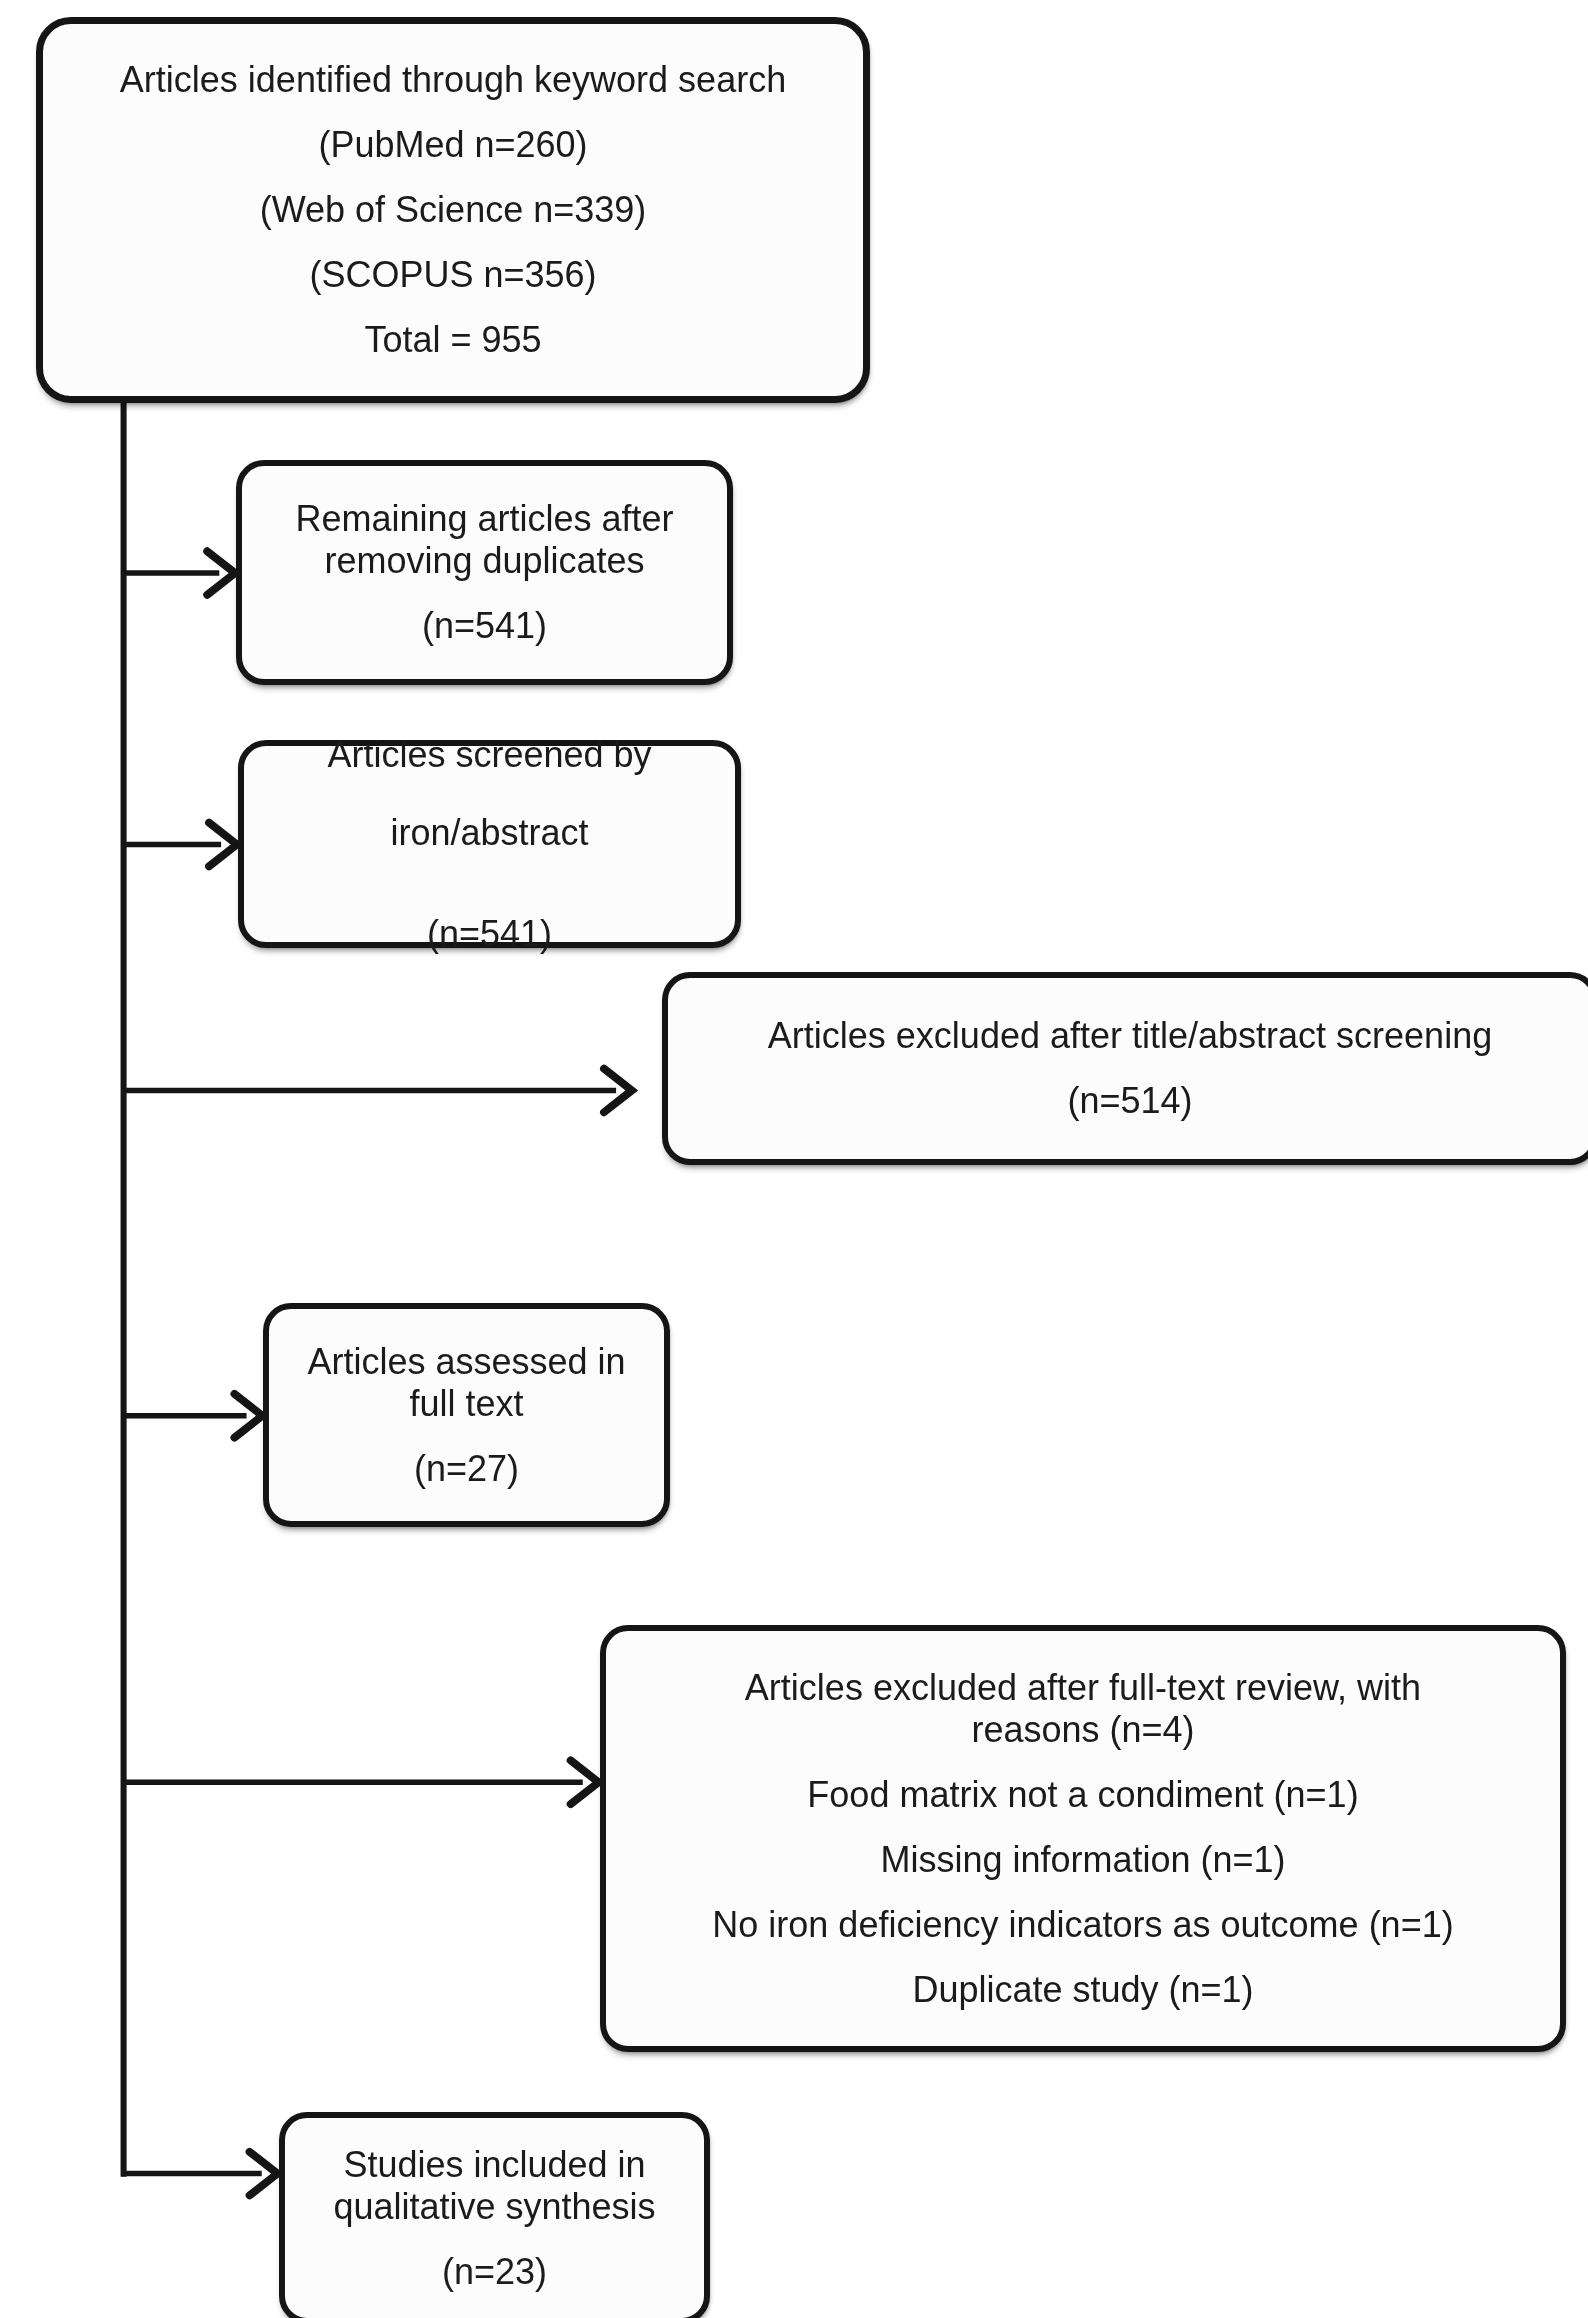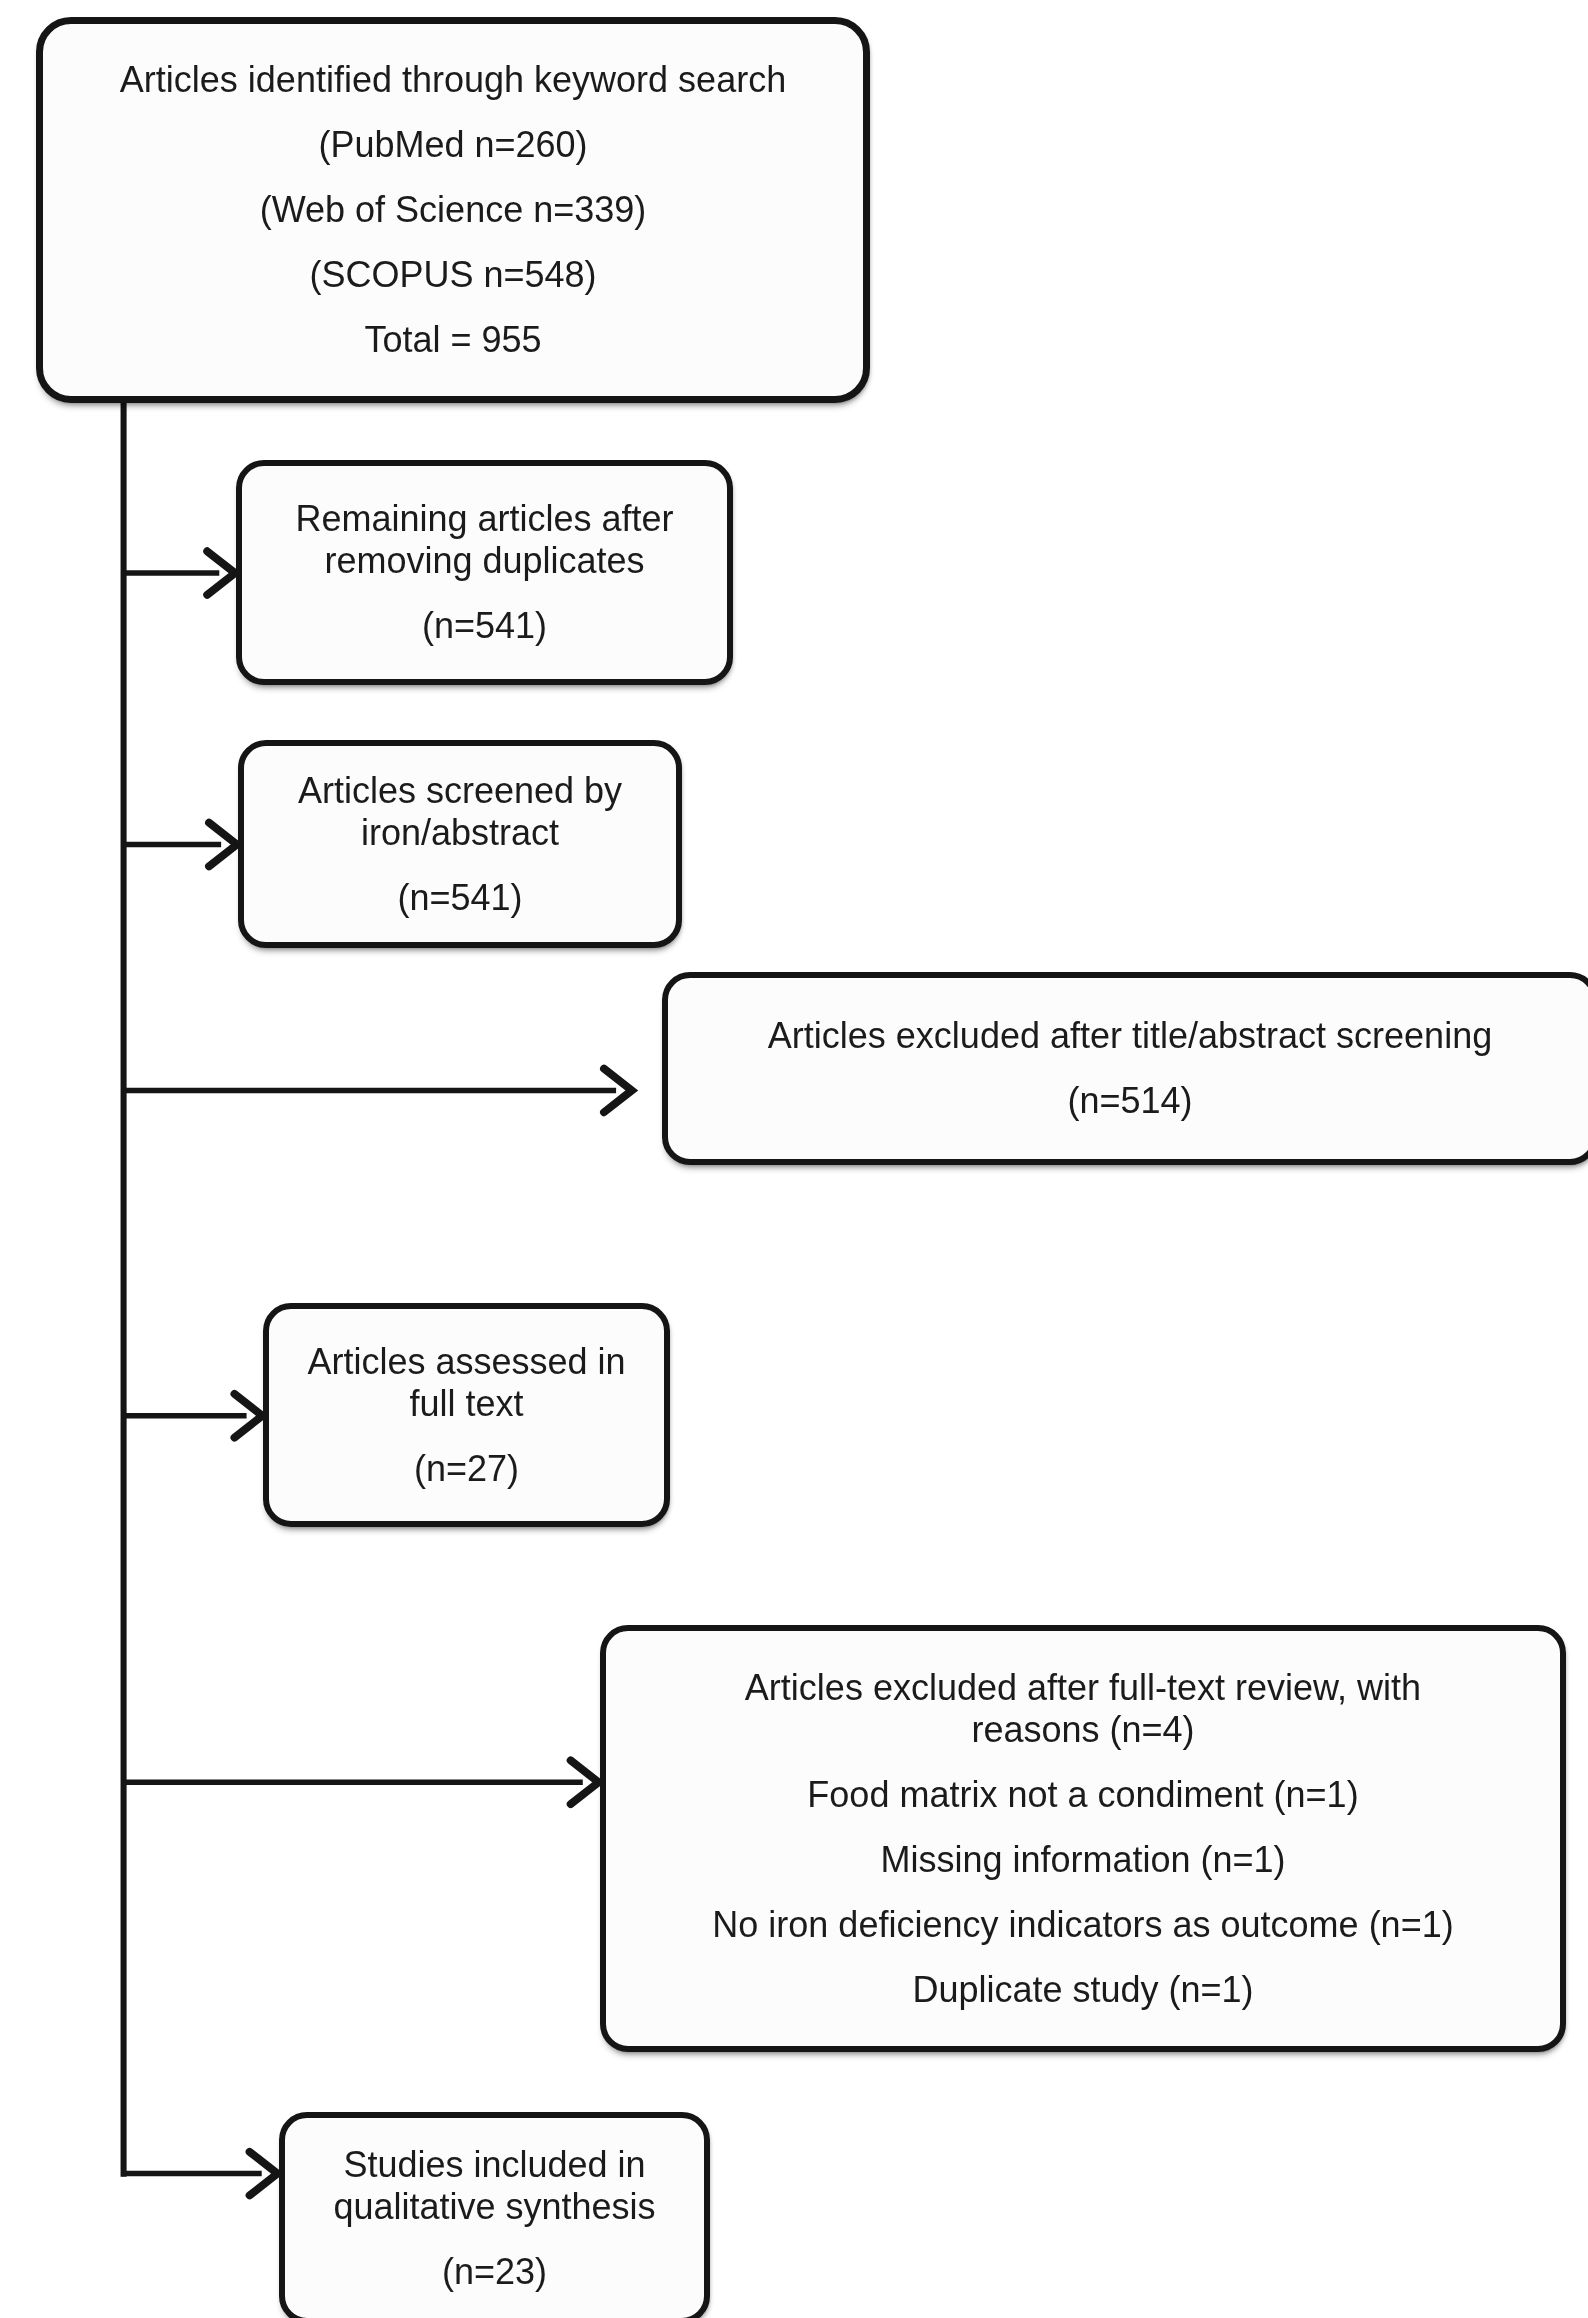--- a/index.html
+++ b/index.html
@@ -40,21 +40,21 @@
   }
   .box .line {
     line-height: 42px;
     white-space: nowrap;
   }
   .box .gap {
     margin-top: 23px;
   }
   #box-identified        { left: 36px;   top: 17px;   width: 834px; height: 386px; border-radius: 35px; border-width: 7.9px; }
   #box-deduplicated      { left: 236px;  top: 460px;  width: 497px;  height: 225px; }
-  #box-screened          { left: 238px;  top: 740px; width: 444px;  height: 208px; }
+  #box-screened          { left: 238px;  top: 740px; width: 503px;  height: 208px; gap: 36px; }
   #box-excluded-screening{ left: 662px; top: 972px; width: 936px; height: 193px; }
   #box-fulltext          { left: 263px;  top: 1303px; width: 407px;  height: 224px; }
   #box-excluded-fulltext { left: 600px;  top: 1625px; width: 966px; height: 427px; }
   #box-included          { left: 279px;  top: 2064px; width: 431px;  height: 212px; margin-top: 48px; }
   .shaft  { stroke: #151515; stroke-width: 9;  }
   .spine  { stroke: #151515; stroke-width: 10; }
   .chev   { stroke: #151515; stroke-width: 13; fill: none; stroke-linecap: round; stroke-linejoin: miter; }
 </style>
 </head>
 <body>
@@ -88,21 +88,21 @@
     <g>
       <line class="shaft" x1="200" y1="3588" x2="432" y2="3588"></line>
       <polyline class="chev" points="412,3552 458,3588 412,3624"></polyline>
     </g>
   </svg>
 
   <div class="box" id="box-identified">
     <div class="line">Articles identified through keyword search</div>
     <div class="line gap">(PubMed n=260)</div>
     <div class="line gap">(Web of Science n=339)</div>
-    <div class="line gap">(SCOPUS n=548)</div>
+    <div class="line gap">(SCOPUS n=356)</div>
     <div class="line gap">Total = 955</div>
   </div>
 
   <div class="box" id="box-deduplicated">
     <div class="line">Remaining articles after</div>
     <div class="line">removing duplicates</div>
     <div class="line gap">(n=541)</div>
   </div>
 
   <div class="box" id="box-screened">

